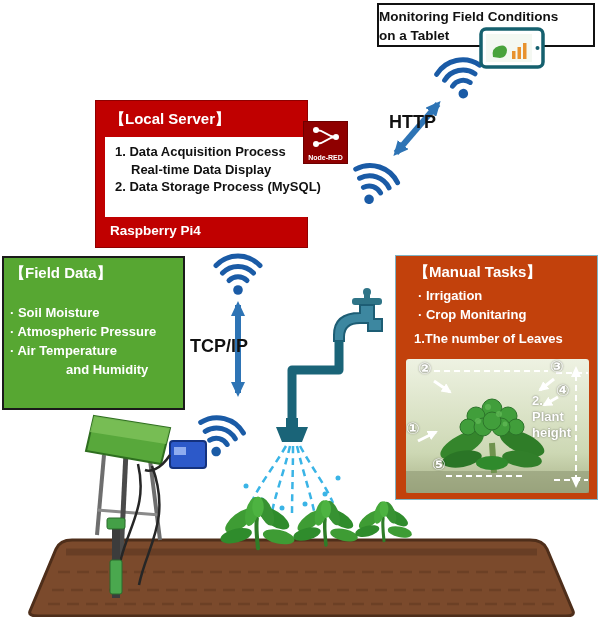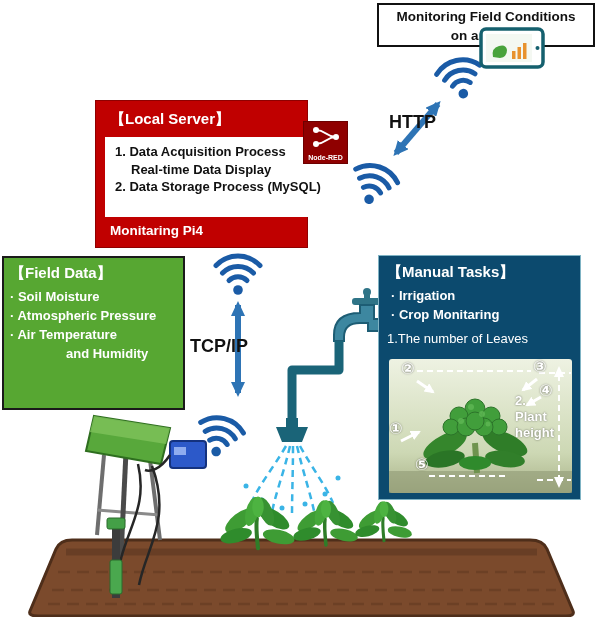--- a/index.html
+++ b/index.html
@@ -2,49 +2,49 @@
 <html><head>
 <meta charset="utf-8">
 <style>
   *{margin:0;padding:0;box-sizing:border-box}
   body{font-family:"Liberation Sans","DejaVu Sans",sans-serif;background:#fff}
   #canvas{position:relative;width:600px;height:617px;background:#fff;overflow:hidden}
   #scene{position:absolute;left:0;top:0}
   .abs{position:absolute}
 
   .tablet-box{left:377px;top:3px;width:218px;height:44px;background:#fff;border:2px solid #111;
-    text-align:center;font-weight:bold;font-size:13.5px;line-height:19px;padding-top:2px;color:#111;z-index:2}
+    text-align:left;font-weight:bold;font-size:13.5px;line-height:19px;padding-top:2px;color:#111;z-index:2}
   .tablet-icon{left:479px;top:27px;z-index:3}
 
   .label{font-weight:bold;font-size:18px;color:#111;z-index:2}
   #http-label{left:389px;top:112px}
   #tcpip-label{left:190px;top:336px}
 
   .server-box{left:95px;top:100px;width:213px;height:148px;background:#c00000;border:1px solid #8f0000;color:#fff;z-index:2}
   .server-title{position:absolute;left:14px;top:9px;font-weight:bold;font-size:15px}
   .server-list{position:absolute;left:9px;top:36px;width:246px;height:80px;background:#fff;color:#111;
     font-weight:bold;font-size:13px;line-height:17.5px;padding:6px 0 0 10px}
   .server-list .indent{padding-left:16px}
   .server-device{position:absolute;left:14px;top:122px;font-size:13.5px;font-weight:bold}
 
   .nodered-badge{left:303px;top:121px;width:45px;height:43px;background:#8f0000;border:1px solid #6d0000;
     color:#fff;text-align:center;z-index:4;padding-top:3px}
   .nr-text{font-size:7px;font-weight:bold;line-height:9px}
 
   .field-box{left:2px;top:256px;width:183px;height:154px;background:#57a732;border:2px solid #1a1a1a;
     color:#fff;padding:6px 6px;z-index:2}
-  .field-title{font-weight:bold;font-size:15px;margin-bottom:4px}
+  .field-title{font-weight:bold;font-size:15px;margin-bottom:20px}
   .field-item{font-weight:bold;font-size:13px;line-height:19px}
   .field-item.indent{padding-left:56px}
 
-  .tasks-box{left:378px;top:255px;width:203px;height:245px;background:#0c4a6e;border:1px solid #7fb3c4;
-    color:#fff;padding:7px 8px;z-index:2}
+  .tasks-box{left:395px;top:255px;width:203px;height:245px;background:#c2410c;border:1px solid #7fb3c4;
+    color:#fff;padding:7px 18px;z-index:2}
   .tasks-title{font-weight:bold;font-size:15px;margin-bottom:4px}
   .tasks-item{font-weight:bold;font-size:13px;line-height:19px;padding-left:4px}
-  .tasks-task1{font-weight:normal;font-size:13px;margin-top:7px}
+  .tasks-task1{font-weight:bold;font-size:13px;margin-top:7px}
   .photo{position:absolute;left:10px;top:103px;width:183px;height:134px}
   .photo > svg{position:absolute;left:0;top:0}
   .ann{position:absolute;color:#fff;font-size:16px;font-weight:bold;line-height:1;
     text-shadow:0 0 2px rgba(0,0,0,.65)}
   .task2{position:absolute;left:126px;top:34px;width:40px;color:#fff;font-weight:bold;font-size:13px;
     line-height:16px;text-shadow:0 0 2px rgba(0,0,0,.55)}
 </style>
 </head>
 <body>
 
@@ -167,21 +167,21 @@
   <div id="http-label" class="abs label">HTTP</div>
   <div id="tcpip-label" class="abs label">TCP/IP</div>
 
   <div class="abs server-box">
     <div class="server-title">【Local Server】</div>
     <div class="server-list">
       <div>1. Data Acquisition Process</div>
       <div class="indent">Real-time Data Display</div>
       <div>2. Data Storage Process (MySQL)</div>
     </div>
-    <div class="server-device">Monitaring Pi4</div>
+    <div class="server-device">Raspberry Pi4</div>
   </div>
 
   <div class="abs nodered-badge">
     <svg width="32" height="24" viewBox="0 0 32 24">
       <circle cx="6" cy="5" r="3" fill="#fff"></circle>
       <circle cx="6" cy="19" r="3" fill="#fff"></circle>
       <circle cx="26" cy="12" r="3" fill="#fff"></circle>
       <path d="M6,5 C16,5 16,12 26,12 M6,19 C16,19 16,12 26,12" stroke="#fff" stroke-width="2" fill="none"></path>
     </svg>
     <div class="nr-text">Node-RED</div>

